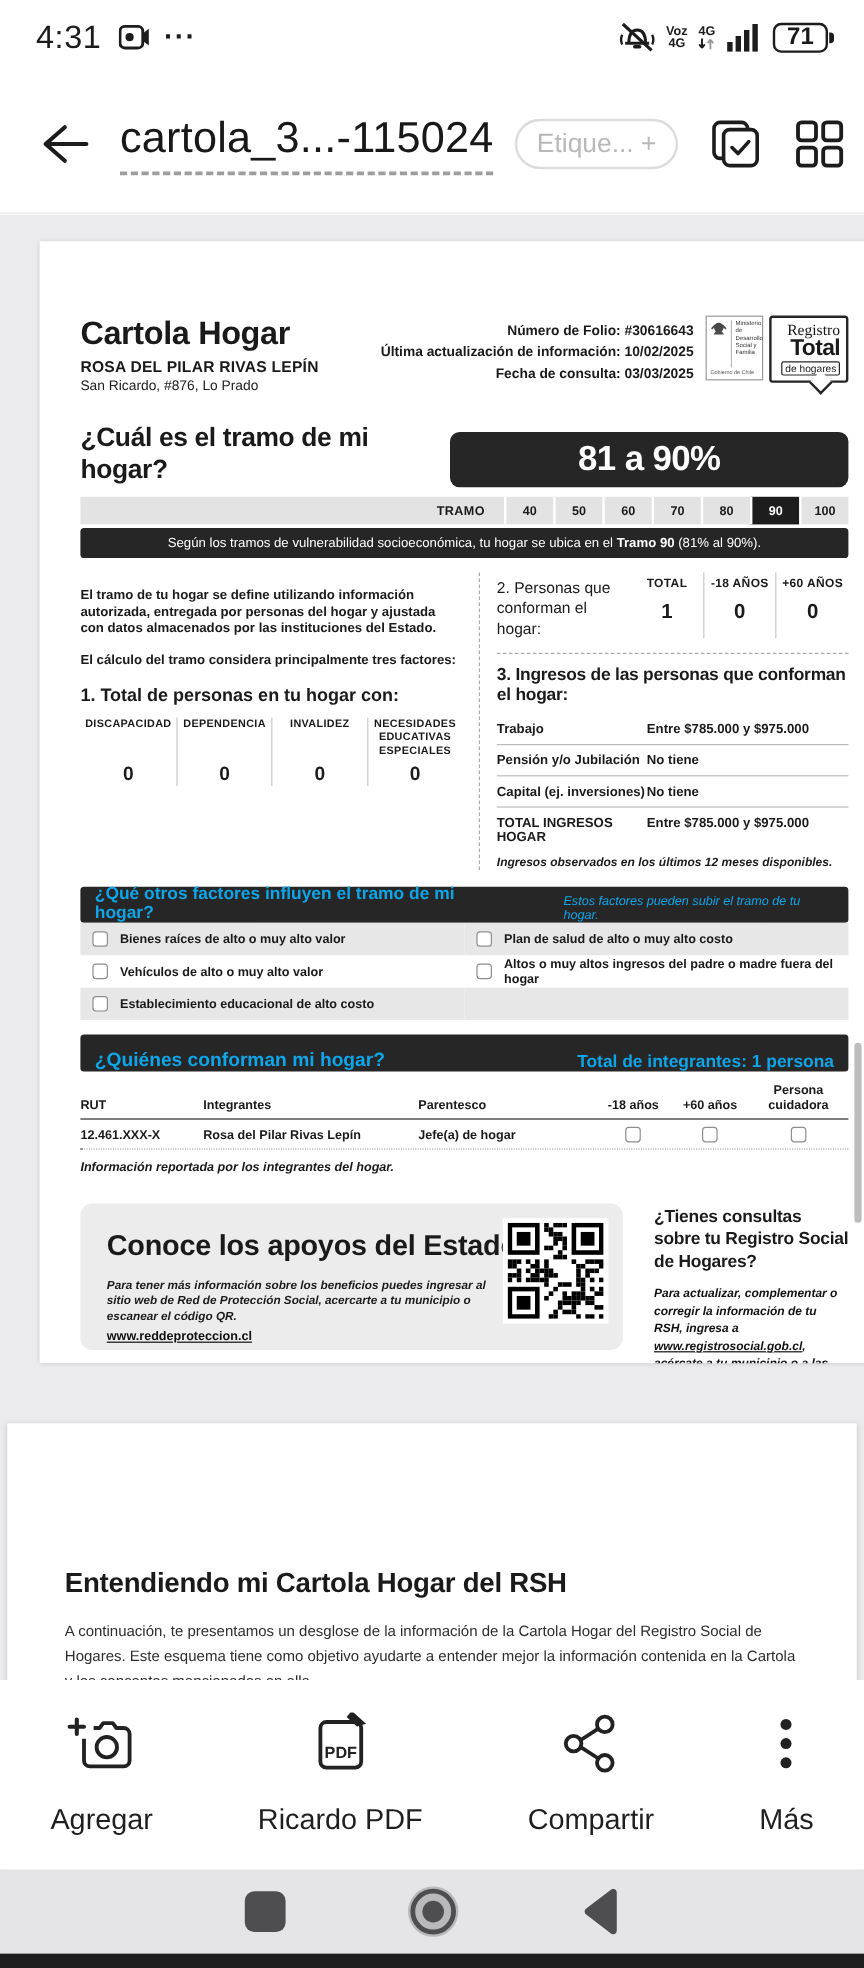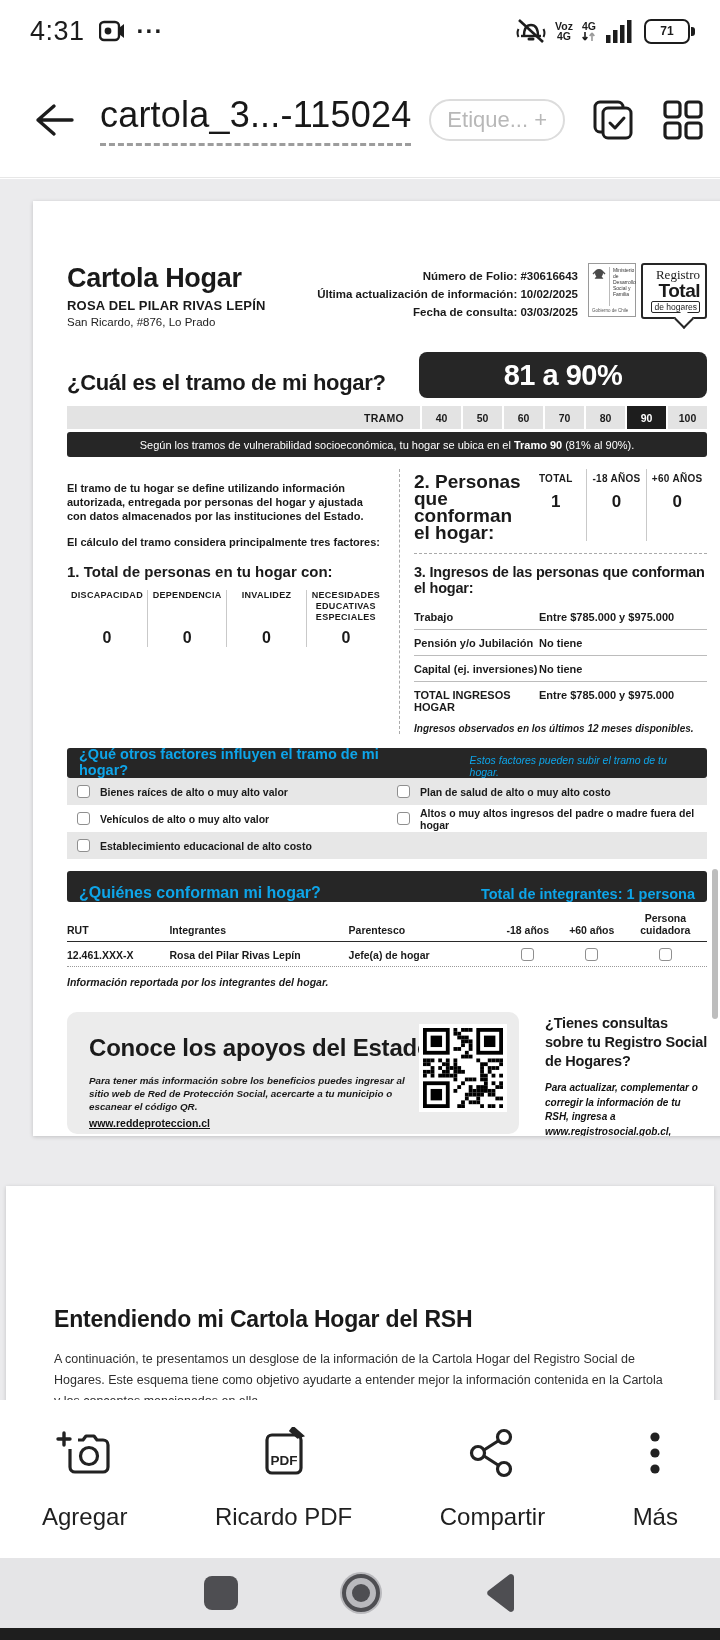--- a/index.html
+++ b/index.html
@@ -6,21 +6,21 @@
   html,body { width:720px; height:1640px; }
   body { font-family:"Liberation Sans", sans-serif; background:#fff; position:relative; overflow:hidden; color:#1a1a1a; }
   #screen { position:absolute; inset:0; width:720px; height:1640px; background:#fff; }
 
   
   .status-bar { position:absolute; top:0; left:0; right:0; height:62px; background:#fff; display:flex; align-items:center; padding:0 30px; }
   .sb-time { font-size:27px; color:#1c1c1c; letter-spacing:.5px; }
   .sb-left-icons { display:flex; align-items:center; gap:12px; margin-left:14px; }
   .sb-right { margin-left:auto; display:flex; align-items:center; gap:9px; }
   .sb-stack { display:flex; flex-direction:column; align-items:center; line-height:10px; font-size:10.5px; font-weight:bold; color:#1c1c1c; }
-  .sb-batt { position:relative; width:46px; height:25px; border:2.5px solid #1c1c1c; border-radius:7px; display:flex; align-items:center; justify-content:center; font-size:12px; font-weight:bold; color:#1c1c1c; }
+  .sb-batt { position:relative; width:46px; height:25px; border:2.5px solid #1c1c1c; border-radius:7px; display:flex; align-items:center; justify-content:center; font-size:20px; font-weight:bold; color:#1c1c1c; }
   .sb-batt::after { content:""; position:absolute; right:-7px; top:6px; width:4px; height:9px; background:#1c1c1c; border-radius:0 3px 3px 0; }
 
   
   .app-header { position:absolute; top:62px; left:0; right:0; height:116px; background:#fff; display:flex; align-items:center; padding:0 34px; border-bottom:1px solid #e7e7e7; }
   .hdr-back { width:46px; height:46px; display:flex; align-items:center; justify-content:center; }
   .hdr-title-wrap { margin-left:26px; border-bottom:3.5px dashed #9d9d9d; padding-bottom:7px; }
   .hdr-title { font-size:36px; color:#181818; letter-spacing:.2px; white-space:nowrap; }
   .hdr-pill { margin-left:18px; border:2px solid #dcdcdc; border-radius:22px; height:42px; padding:0 16px; display:flex; align-items:center; font-size:22px; color:#b8b8b8; white-space:nowrap; }
   .hdr-icon { margin-left:26px; width:48px; height:48px; display:flex; align-items:center; justify-content:center; }
 
@@ -44,42 +44,42 @@
   .logo-min .mtxt { font-size:5px; line-height:6px; color:#333; border-left:1px solid #bbb; padding-left:3px; }
   .logo-min .gob { font-size:4.5px; color:#555; margin-top:2px; }
   .logo-rsh { width:66px; height:56px; border:2.5px solid #262626; border-radius:3px; padding:3px 5px; position:relative; background:#fff; }
   .logo-rsh .r1 { font-family:"Liberation Serif", serif; font-size:13px; text-align:right; line-height:13px; }
   .logo-rsh .r2 { font-size:19px; font-weight:bold; letter-spacing:-.5px; line-height:19px; text-align:right; }
   .logo-rsh .r3 { font-size:8.5px; text-align:right; border:1px solid #262626; border-radius:2px; padding:0 2px; display:inline-block; float:right; margin-top:1px; }
   .logo-rsh::after { content:""; position:absolute; bottom:-9px; right:14px; width:12px; height:12px; background:#fff; border-right:2.5px solid #262626; border-bottom:2.5px solid #262626; transform:rotate(45deg); }
 
   .tramo-row { display:flex; align-items:flex-end; margin-top:24px; }
   .tramo-q { font-size:22px; font-weight:bold; letter-spacing:-.3px; flex:1; padding-bottom:2px; }
-  .tramo-box { width:288px; height:46px; background:#262626; border-radius:8px; color:#fff; font-size:29px; font-weight:bold; display:flex; align-items:center; justify-content:center; letter-spacing:-.5px; }
+  .tramo-box { width:332px; height:46px; background:#262626; border-radius:8px; color:#fff; font-size:29px; font-weight:bold; display:flex; align-items:center; justify-content:center; letter-spacing:-.5px; }
   .tramo-scale { display:flex; margin-top:8px; height:23px; background:#e3e3e3; align-items:stretch; }
   .ts-label { flex:1; display:flex; align-items:center; justify-content:flex-end; padding-right:16px; font-size:10.5px; font-weight:bold; letter-spacing:.3px; }
   .ts-cell { width:41px; border-left:2px solid #fff; display:flex; align-items:center; justify-content:center; font-size:10.5px; font-weight:bold; }
   .ts-cell.active { background:#1d1d1d; color:#fff; }
   .tramo-banner { margin-top:3px; background:#262626; border-radius:3px; height:25px; color:#fff; font-size:11px; display:flex; align-items:center; justify-content:center; }
   .tramo-banner b { margin:0 3px 0 3px; }
 
   .info-grid { display:flex; margin-top:12px; }
   .ig-left { width:332px; padding-right:14px; }
   .ig-left h3 { font-size:19px; font-weight:bold; letter-spacing:-.2px; line-height:23px; margin-top:4px; }
   .ig-left .p1 { font-size:11px; font-weight:bold; line-height:14px; margin-top:12px; }
   .ig-left .p2 { font-size:11px; font-weight:bold; line-height:14px; margin-top:12px; }
   .factors-title { font-size:15px; font-weight:bold; margin-top:14px; }
   .factors { display:flex; margin-top:10px; }
   .factor { flex:1; border-left:1px solid #c9c9c9; padding:0 4px; text-align:center; }
   .factor:first-child { border-left:none; }
   .factor .fl { font-size:9px; font-weight:bold; letter-spacing:.3px; line-height:11px; min-height:33px; }
   .factor .fv { font-size:16px; font-weight:bold; margin-top:6px; }
   .ig-right { flex:1; border-left:1px dashed #aaa; padding-left:14px; }
   .personas { display:flex; align-items:stretch; }
-  .personas .pt { width:112px; font-size:19px; font-weight:bold; line-height:17px; padding-top:4px; }
+  .personas .pt { width:112px; font-size:13px; font-weight:normal; line-height:17px; padding-top:4px; }
   .pcell { flex:1; border-left:1px solid #c9c9c9; text-align:center; padding:4px 2px 0; }
   .pcell:nth-child(2){ border-left:none; }
   .pcell .pl { font-size:10px; font-weight:bold; letter-spacing:.3px; }
   .pcell .pv { font-size:17px; font-weight:bold; margin-top:8px; }
   .dash-div { border-top:1px dashed #aaa; margin:12px 0 10px; }
   .ingresos-title { font-size:14.5px; font-weight:bold; letter-spacing:-.2px; }
   .ing-row { display:flex; border-top:1px solid #bcbcbc; padding:7px 0 6px; margin-top:0; }
   .ing-row:first-of-type { border-top:none; }
   .ing-row .il { flex:1; font-size:11px; font-weight:bold; }
   .ing-row .iv { width:168px; font-size:11px; font-weight:bold; }

